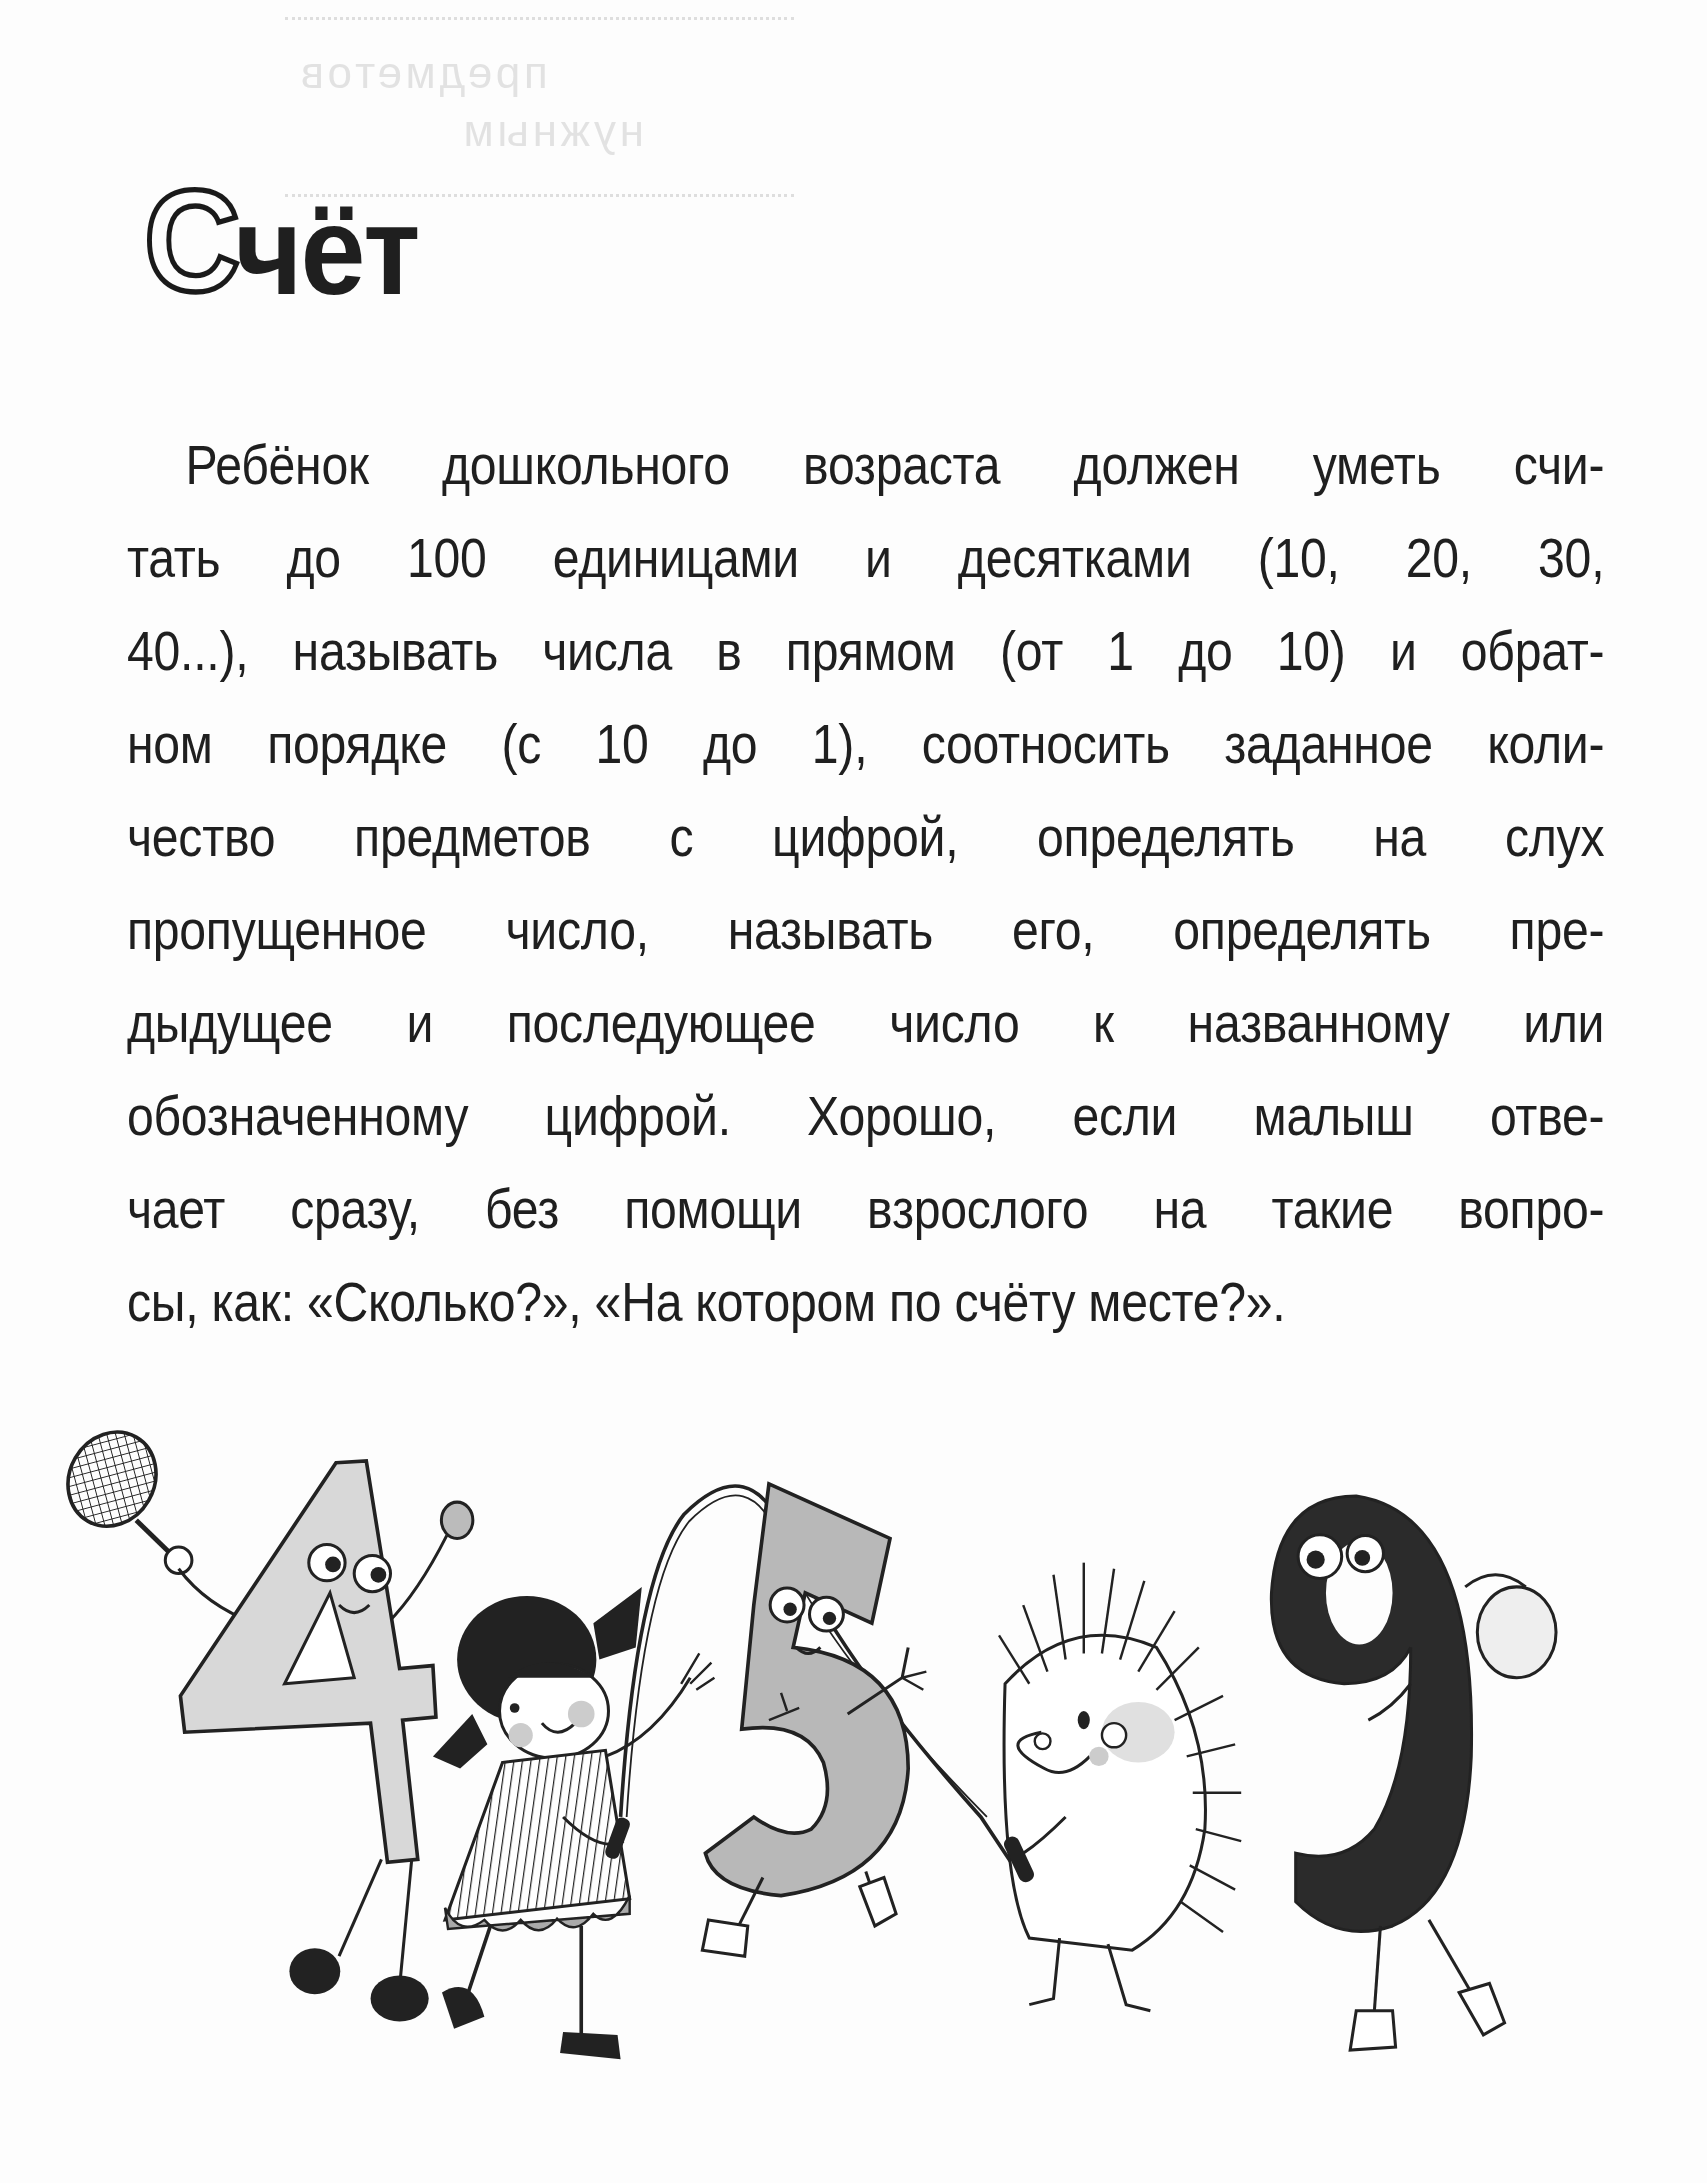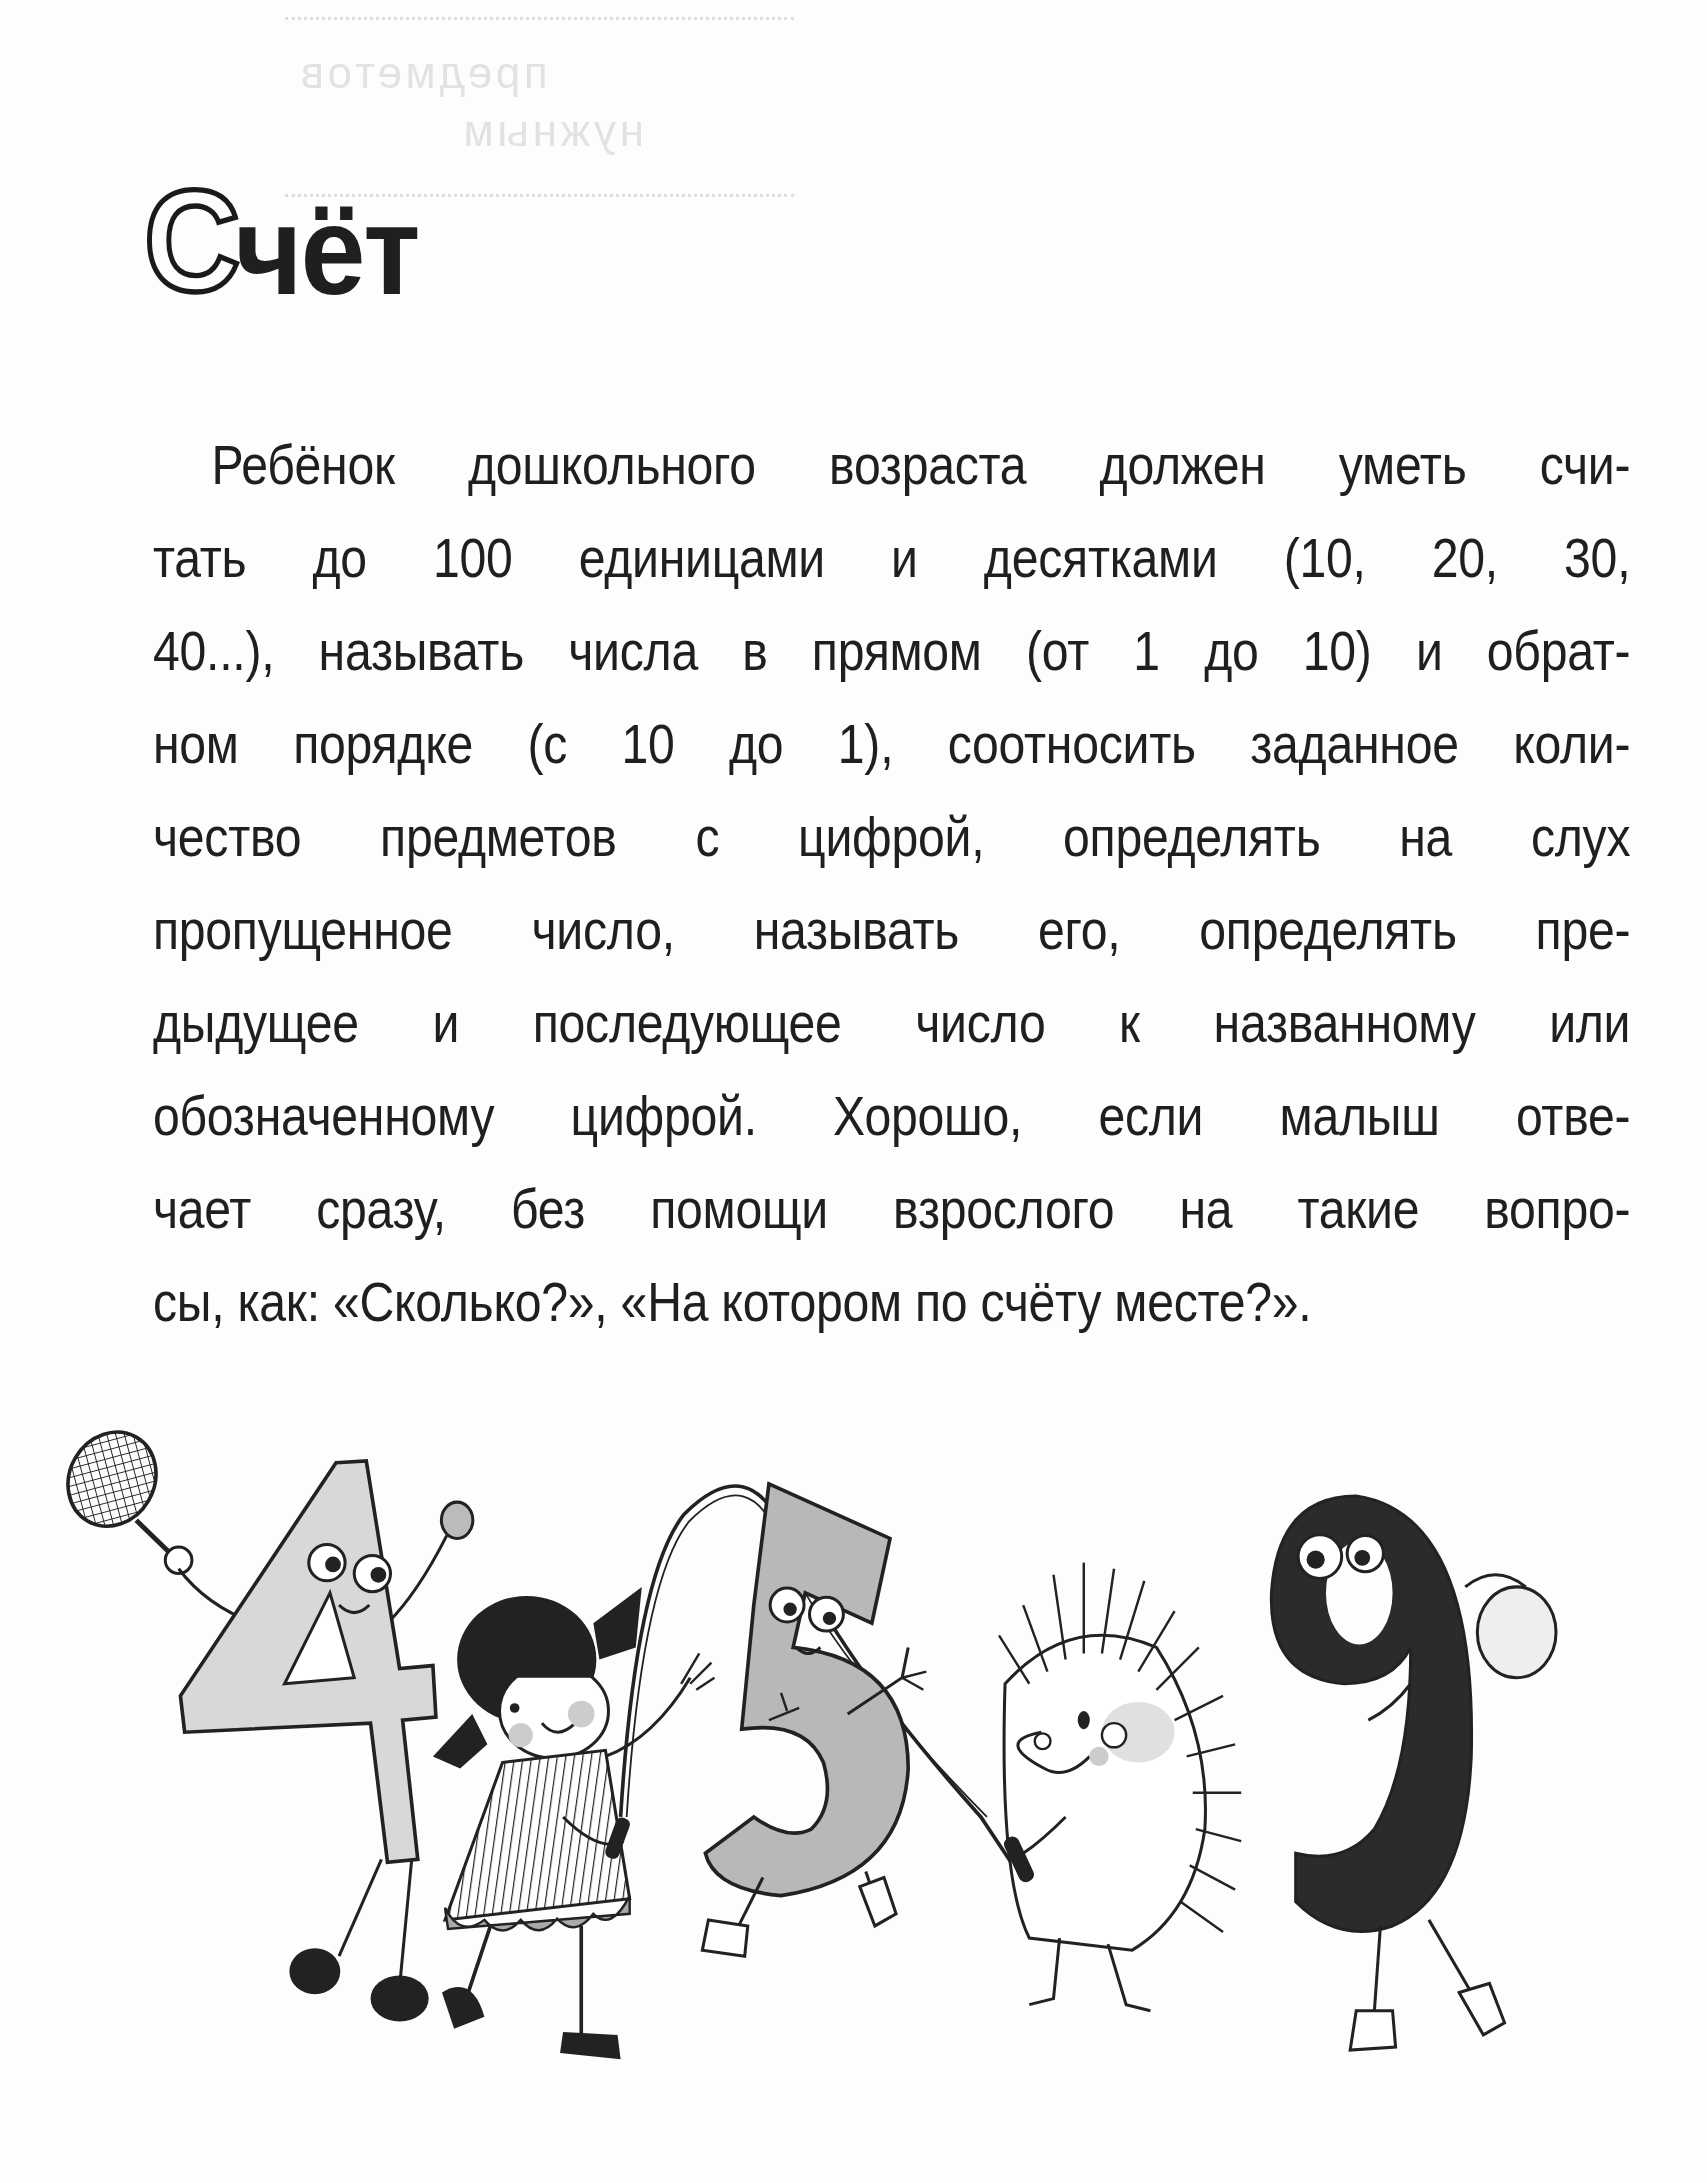--- a/index.html
+++ b/index.html
@@ -41,21 +41,21 @@
       display: inline-block;
       color: #fdfdfd;
       -webkit-text-stroke: 5.4px #1a1a1a;
       font-size: 145px;
       margin-right: -3.6px;
       font-weight: 700;
     }
     .heading-rest { display: inline-block; color: #1f1f1f; }
     .body-text {
       position: absolute;
-      left: 153px; top: 418px;
+      left: 127px; top: 418px;
       width: 1477px;
       font-size: 56px;
       line-height: 93px;
       color: #1f1f1f;
     }
     .line {
       display: block;
       white-space: nowrap;
       text-align: justify;
       text-align-last: justify;

